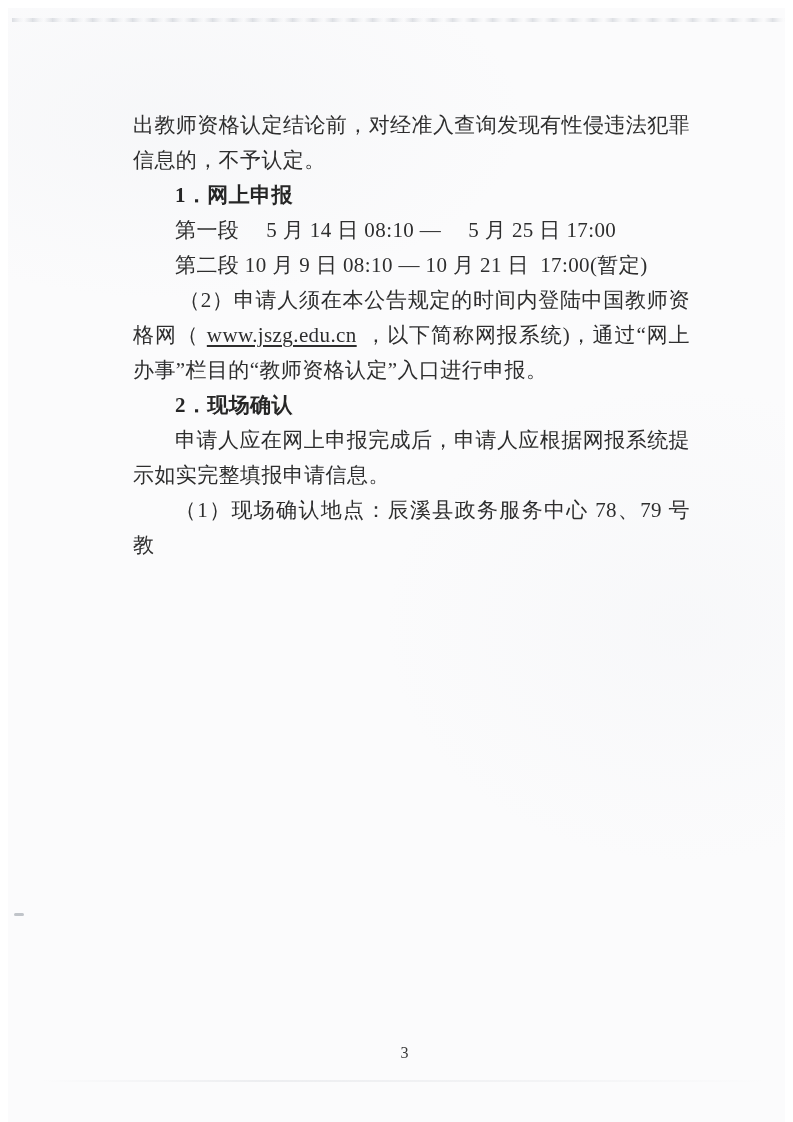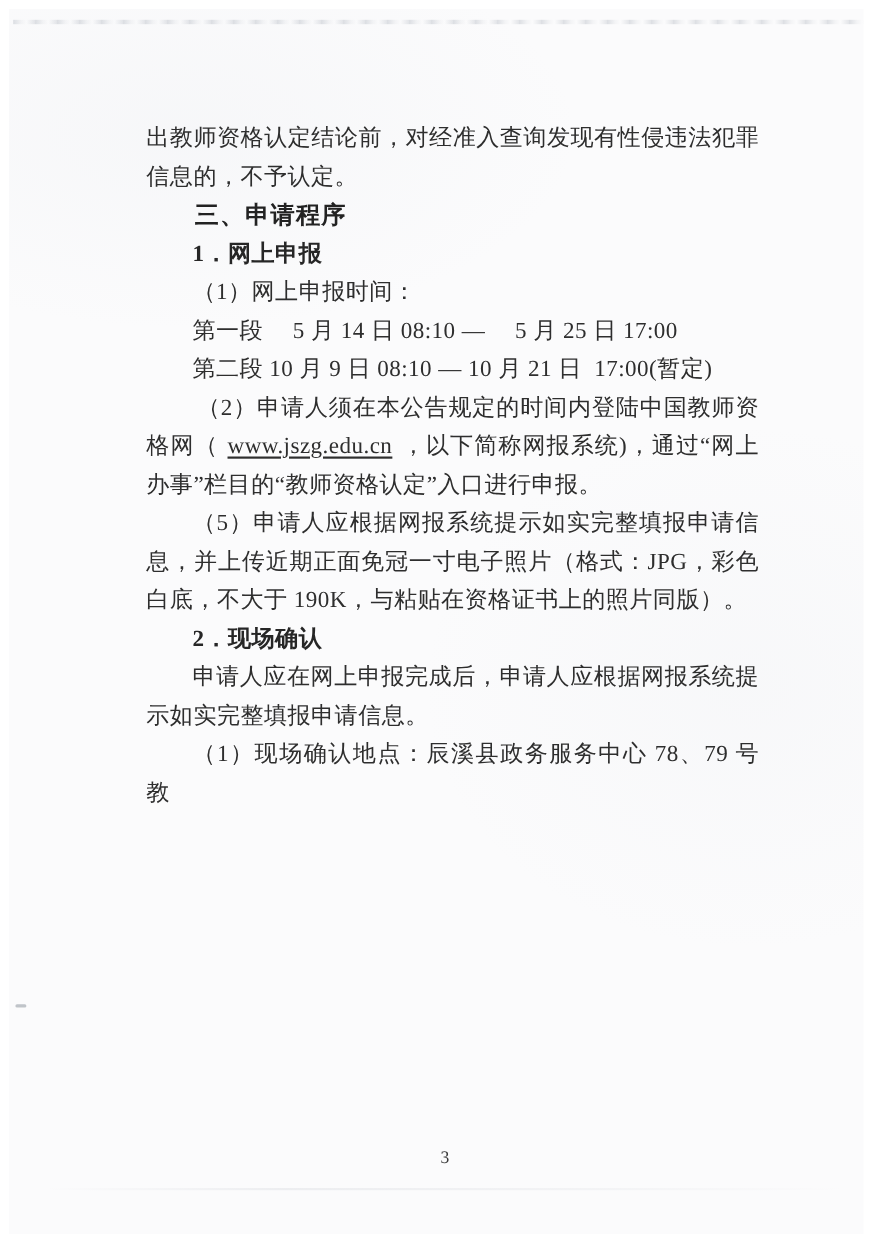--- a/index.html
+++ b/index.html
@@ -80,35 +80,32 @@
 
 <div class="page">
   <div class="scan-band-top"></div>
   <div class="scan-speck"></div>
   <div class="scan-streak"></div>
 
   <div class="content">
 
     <p class="para-continuation">出教师资格认定结论前，对经准入查询发现有性侵违法犯罪信息的，不予认定。</p>
 
-    <p class="heading-sans">三、申请程序</p>
 
     <p class="sub-heading">1．网上申报</p>
 
-    <p class="indent">（1）网上申报时间：</p>
 
     <p class="indent pre-space">第一段　 5 月 14 日 08:10 —　 5 月 25 日 17:00</p>
 
     <p class="indent pre-space">第二段 10 月 9 日 08:10 — 10 月 21 日  17:00(暂定)</p>
 
     <p class="indent"><span>（2）申请人须在本公告规定的时间内登陆中国教师资格网（</span><span class="url-underline">www.jszg.edu.cn</span><span>，以下简称网报系统)，通过“网上办事”栏目的“教师资格认定”入口进行申报。</span></p>
 
 
 
-    <p class="indent gap-before-item5">（5）申请人应根据网报系统提示如实完整填报申请信息，并上传近期正面免冠一寸电子照片（格式：JPG，彩色白底，不大于 190K，与粘贴在资格证书上的照片同版）。</p>
 
     <p class="sub-heading">2．现场确认</p>
 
     <p class="indent">申请人应在网上申报完成后，申请人应根据网报系统提示如实完整填报申请信息。</p>
 
     <p class="indent gap-before-confirm-item">（1）现场确认地点：辰溪县政务服务中心 78、79 号教</p>
 
   </div>
 
   <div class="footer-page-num">3</div>

